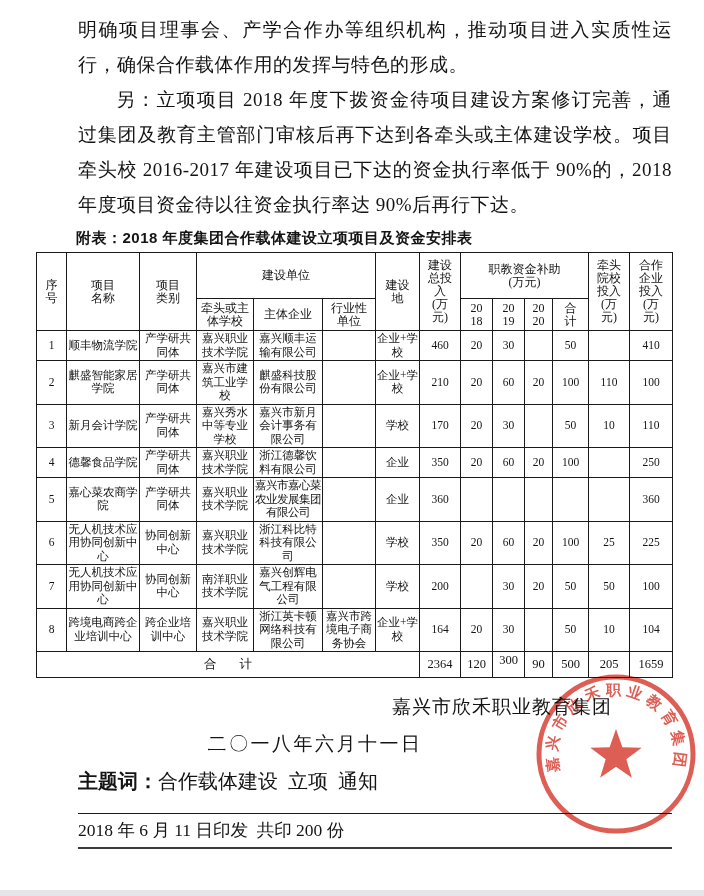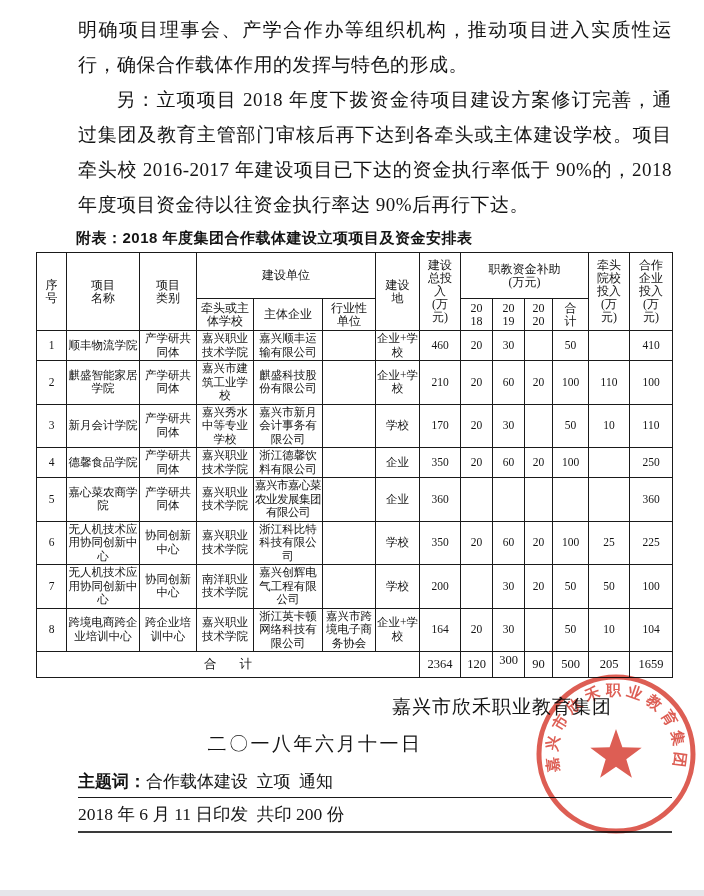--- a/index.html
+++ b/index.html
@@ -94,24 +94,24 @@
     letter-spacing:5px;
   }
 
   
   .footer {
     width:594px;
     margin-left:42px;
     margin-top:6px;
   }
   .subject-line {
-    font-size:17px;
+    font-size:20px;
     line-height:27px;
     border-bottom:1.5px solid #1a1a1a;
-    padding-bottom:2px;
+    padding-bottom:18px;
   }
   .subject-label {
     font-family:"Liberation Sans","DejaVu Sans",sans-serif;
     font-weight:bold;
   }
   .subject-text { white-space:pre; }
   .cc-line {
     font-size:17.5px;
     line-height:29px;
     border-bottom:1.5px solid #1a1a1a;

